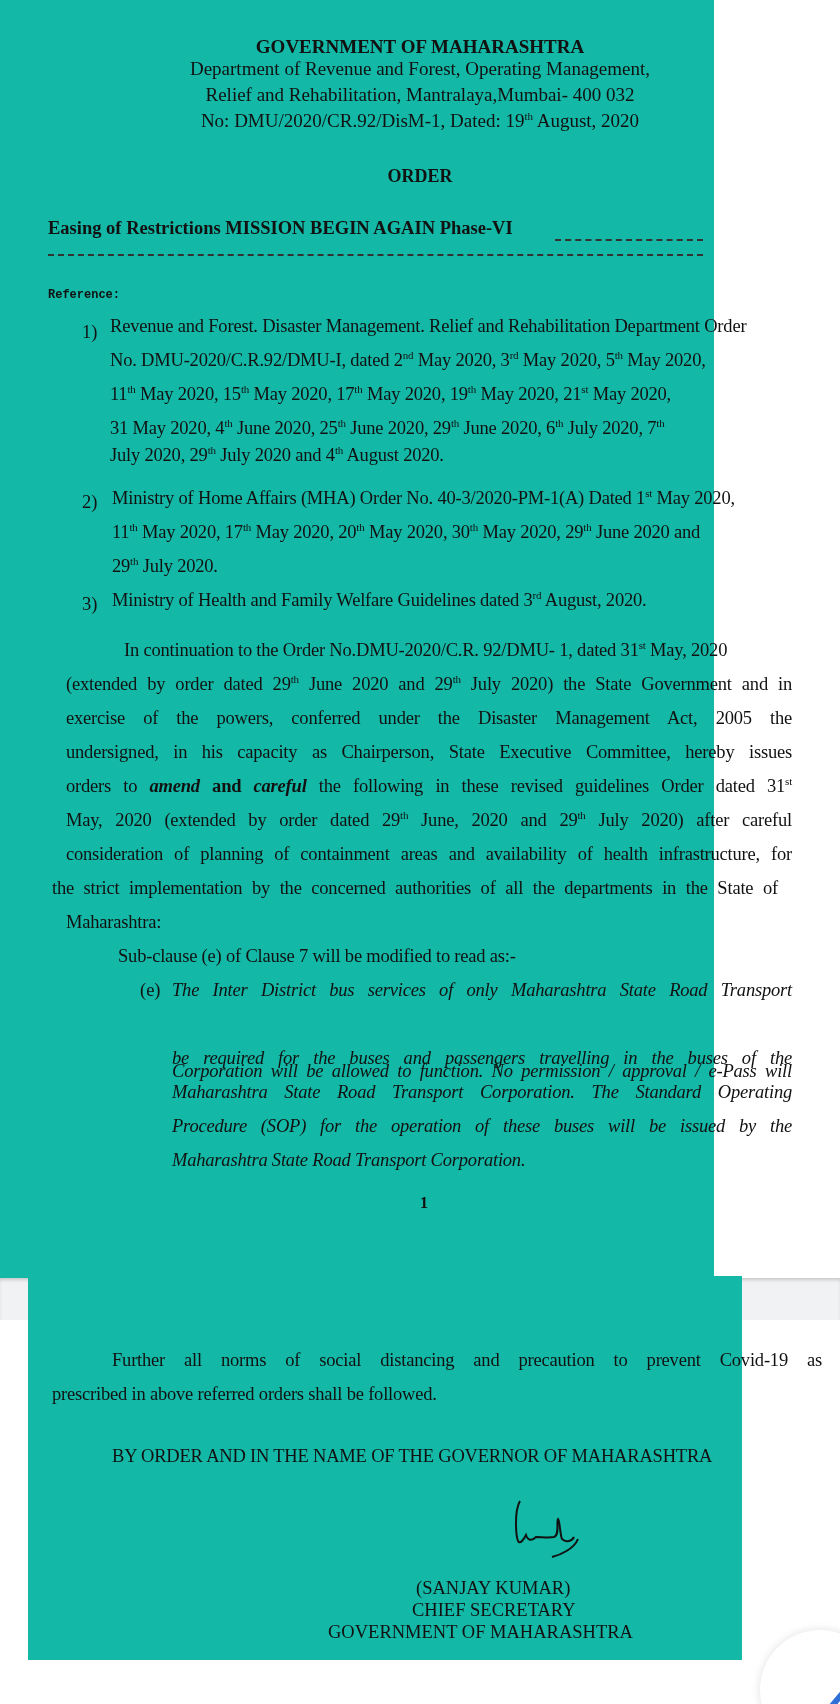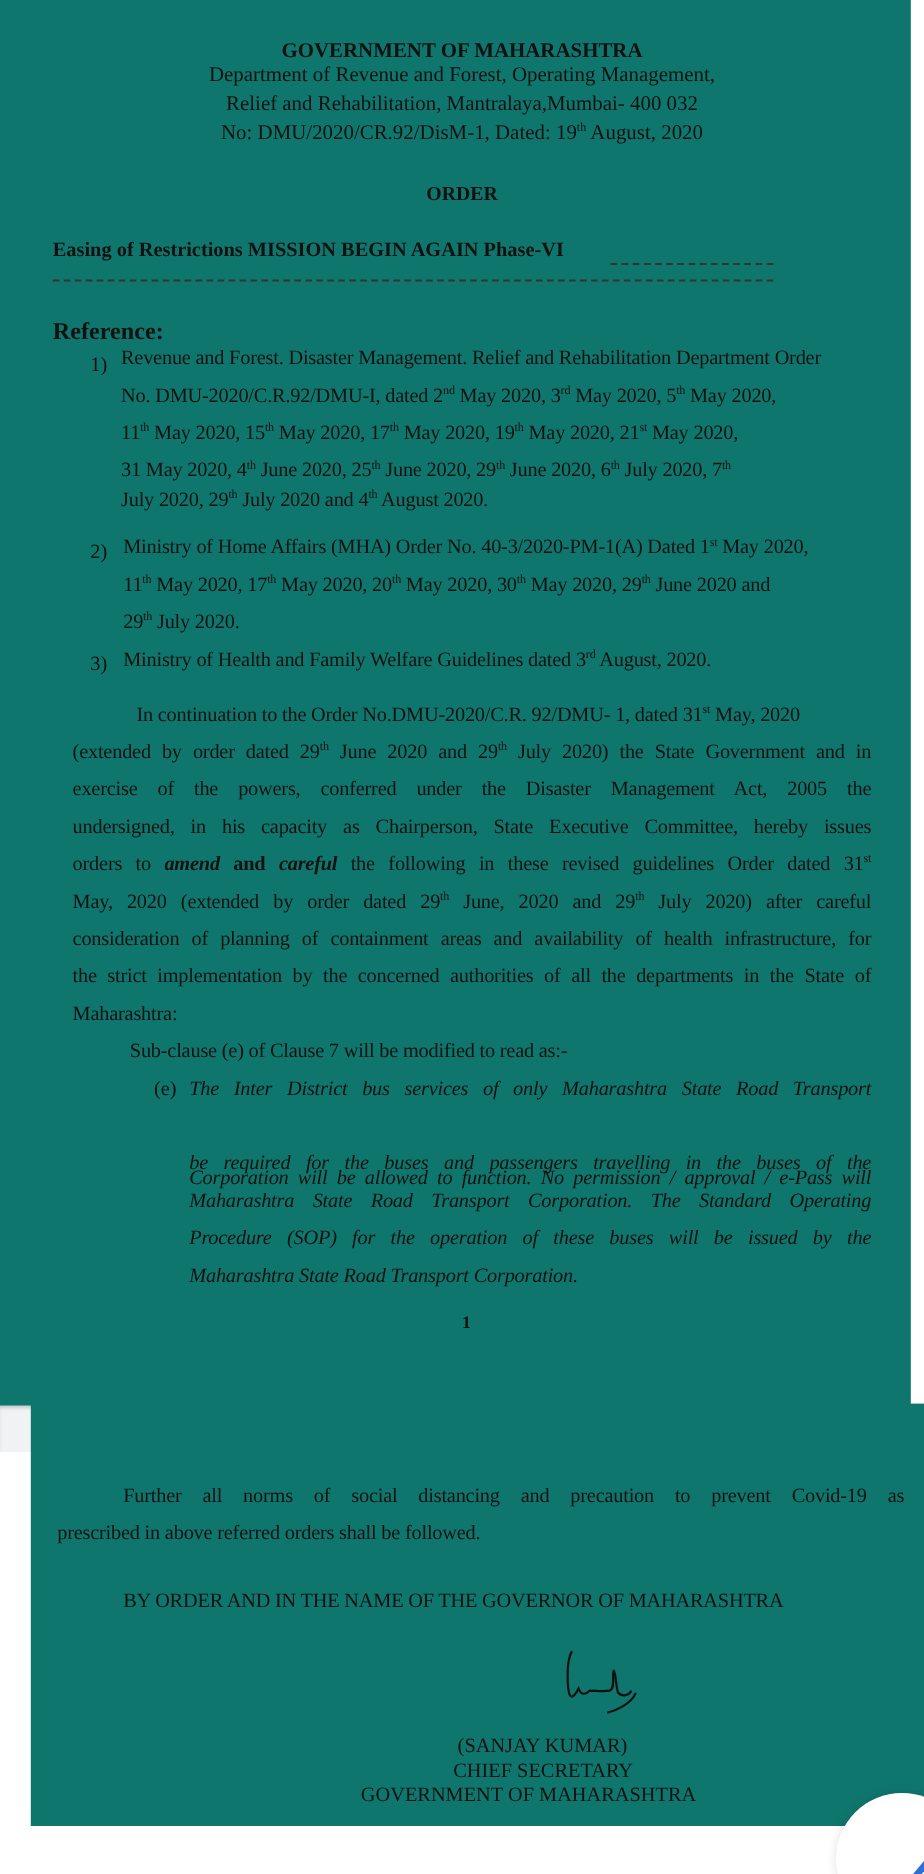--- a/index.html
+++ b/index.html
@@ -2,21 +2,21 @@
 <html><head>
   <meta charset="utf-8">
   <style>
     html, body { margin: 0; padding: 0; }
     body {
       width: 840px; height: 1704px; overflow: hidden; position: relative;
       background: #ffffff;
       font-family: "Liberation Serif", "DejaVu Serif", serif;
       color: #111;
     }
-    .page { position: absolute; left: 0; width: 828px; background: #0f766e; }
+    .page { position: absolute; left: 0; width: 714px; background: #14b8a6; }
     #page1 { top: 0; height: 1278px; }
     #page2 { top: 1276px; height: 384px; margin-left: 28px; }
     .gap {
       position: absolute; left: 0; top: 1278px; width: 840px; height: 42px;
       background: #f1f2f4;
       box-shadow: inset 0 3px 4px -2px rgba(0,0,0,0.25);
     }
     .abs { position: absolute; white-space: nowrap; }
     .hdr { left: 0; width: 840px; text-align: center; font-size: 19px; }
     .bold { font-weight: bold; }
@@ -46,21 +46,21 @@
   <div class="abs hdr" style="top:110px;">
     <span>No: DMU/2020/CR.92/DisM-1, Dated: 19</span><sup>th</sup><span> August, 2020</span>
   </div>
 
   <div class="abs hdr bold" style="top:166px; font-size:18px;">ORDER</div>
 
   <div class="abs bold" style="left:48px; top:218px; font-size:18.5px;">Easing of Restrictions MISSION BEGIN AGAIN Phase-VI</div>
   <div class="dash" style="left:555px; top:239px; width:148px;"></div>
   <div class="dash" style="left:48px; top:254px; width:655px;"></div>
 
-  <div class="abs bold" style="left:48px; top:288px; font-size:22px;">Reference:</div>
+  <div class="abs bold" style="left:48px; top:288px; font-size:12px;font-family:Liberation Mono, monospace;">Reference:</div>
 
   <div>
     <div class="num" style="left:82px; top:322px;">1)</div>
     <div class="line" style="left:110px; top:316px;">Revenue and Forest. Disaster Management. Relief and Rehabilitation Department Order</div>
     <div class="line" style="left:110px; top:350px;">No. DMU-2020/C.R.92/DMU-I, dated 2<sup>nd</sup> May 2020, 3<sup>rd</sup> May 2020, 5<sup>th</sup> May 2020,</div>
     <div class="line" style="left:110px; top:384px;">11<sup>th</sup> May 2020, 15<sup>th</sup> May 2020, 17<sup>th</sup> May 2020, 19<sup>th</sup> May 2020, 21<sup>st</sup> May 2020,</div>
     <div class="line" style="left:110px; top:418px;">31 May 2020, 4<sup>th</sup> June 2020, 25<sup>th</sup> June 2020, 29<sup>th</sup> June 2020, 6<sup>th</sup> July 2020, 7<sup>th</sup></div>
     <div class="line" style="left:110px; top:445px;">July 2020, 29<sup>th</sup> July 2020 and 4<sup>th</sup> August 2020.</div>
   </div>
 
@@ -79,21 +79,21 @@
   <div>
     <div class="line" style="left:124px; top:640px;">In continuation to the Order No.DMU-2020/C.R. 92/DMU- 1, dated 31<sup>st</sup> May, 2020</div>
     <div class="line just" style="left:66px; top:674px; width:726px;">(extended by order dated 29<sup>th</sup> June 2020 and 29<sup>th</sup> July 2020) the State Government and in</div>
     <div class="line just" style="left:66px; top:708px; width:726px;">exercise of the powers, conferred under the Disaster Management Act, 2005 the</div>
     <div class="line just" style="left:66px; top:742px; width:726px;">undersigned, in his capacity as Chairperson, State Executive Committee, hereby issues</div>
     <div class="line just" style="left:66px; top:776px; width:726px;">
       <span>orders to <b><i>amend</i></b> <b>and</b> <b><i>careful</i></b> the following in these revised guidelines Order dated 31<sup>st</sup></span>
     </div>
     <div class="line just" style="left:66px; top:810px; width:726px;">May, 2020 (extended by order dated 29<sup>th</sup> June, 2020 and 29<sup>th</sup> July 2020) after careful</div>
     <div class="line just" style="left:66px; top:844px; width:726px;">consideration of planning of containment areas and availability of health infrastructure, for</div>
-    <div class="line just" style="left:66px; top:878px; width:726px;">the strict implementation by the concerned authorities of all the departments in the State of</div>
+    <div class="line just" style="left:52px; top:878px; width:726px;">the strict implementation by the concerned authorities of all the departments in the State of</div>
     <div class="line" style="left:66px; top:912px;">Maharashtra:</div>
   </div>
 
   <div class="line" style="left:118px; top:946px;">Sub-clause (e) of Clause 7 will be modified to read as:-</div>
   <div>
     <div class="num" style="left:140px; top:980px;">(e)</div>
     <div class="line ital just" style="left:172px; top:980px; width:620px;">The Inter District bus services of only Maharashtra State Road Transport</div>
     <div class="line ital just" style="left:172px; top:1014px; width:620px;margin-top:47px;">Corporation will be allowed to function. No permission / approval / e-Pass will</div>
     <div class="line ital just" style="left:172px; top:1048px; width:620px;">be required for the buses and passengers travelling in the buses of the</div>
     <div class="line ital just" style="left:172px; top:1082px; width:620px;">Maharashtra State Road Transport Corporation. The Standard Operating</div>

